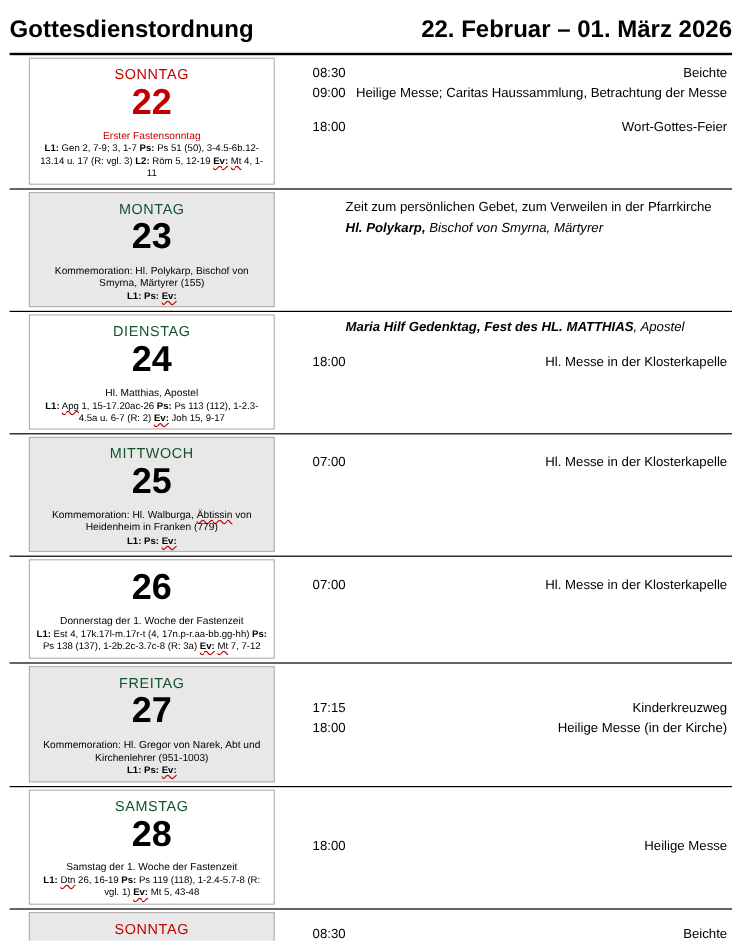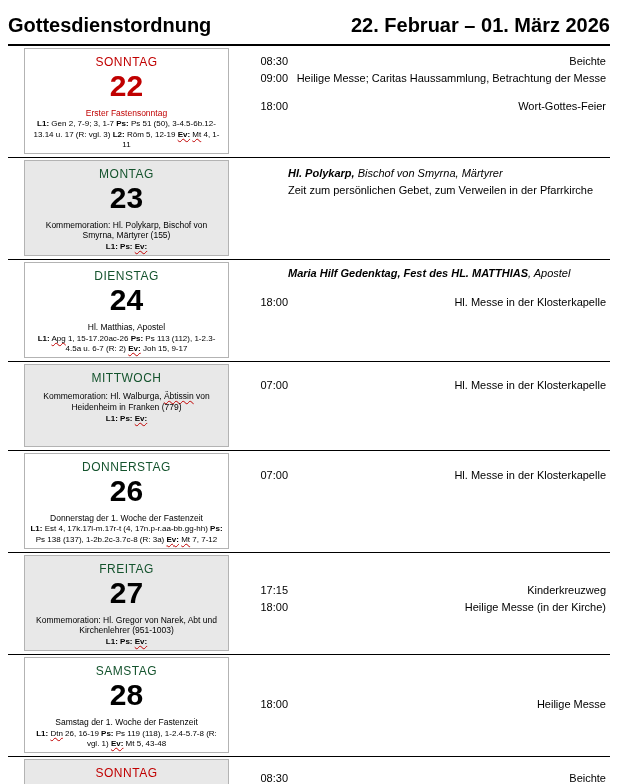--- a/index.html
+++ b/index.html
@@ -78,55 +78,55 @@
         </div>
       </section>
       <section class="row">
         <div class="day-cell shaded">
           <div class="weekday">MONTAG</div>
           <div class="daynum">23</div>
           <div class="subtitle"><span>Kommemoration: Hl. Polykarp, Bischof von Smyrna, Märtyrer (155)</span></div>
           <div class="readings"><span class="b">L1:</span><span> </span><span class="b">Ps:</span><span> </span><span class="b sq">Ev:</span></div>
         </div>
         <div class="events">
+          <div class="note"><span class="n">Zeit zum persönlichen Gebet, zum Verweilen in der Pfarrkirche</span></div>
           <div class="note"><span class="bi">Hl. Polykarp,</span><span class="i"> Bischof von Smyrna, Märtyrer</span></div>
-          <div class="note"><span class="n">Zeit zum persönlichen Gebet, zum Verweilen in der Pfarrkirche</span></div>
         </div>
       </section>
       <section class="row">
         <div class="day-cell">
           <div class="weekday">DIENSTAG</div>
           <div class="daynum">24</div>
           <div class="subtitle"><span>Hl. Matthias, Apostel</span></div>
           <div class="readings"><span class="b">L1:</span><span> </span><span class="sq">Apg</span><span> 1, 15-17.20ac-26 </span><span class="b">Ps:</span><span> Ps 113 (112), 1-2.3-4.5a u. 6-7 (R: 2) </span><span class="b sq">Ev:</span><span> Joh 15, 9-17</span></div>
         </div>
         <div class="events">
           <div class="note"><span class="bi">Maria Hilf Gedenktag, Fest des HL. MATTHIAS</span><span class="i">, Apostel</span></div>
           <div class="event gap">
             <span class="time">18:00</span>
             <span class="desc">Hl. Messe in der Klosterkapelle</span>
           </div>
         </div>
       </section>
       <section class="row">
         <div class="day-cell shaded">
           <div class="weekday">MITTWOCH</div>
+          <div class="daynum">25</div>
           <div class="subtitle"><span>Kommemoration: Hl. Walburga, </span><span class="sq">Äbtissin</span><span> von Heidenheim in Franken (779)</span></div>
           <div class="readings"><span class="b">L1:</span><span> </span><span class="b">Ps:</span><span> </span><span class="b sq">Ev:</span></div>
         </div>
         <div class="events">
           <div class="event">
             <span class="time">07:00</span>
             <span class="desc">Hl. Messe in der Klosterkapelle</span>
           </div>
         </div>
       </section>
       <section class="row">
         <div class="day-cell">
-          <div class="weekday">DONNERSTAG</div>
           <div class="daynum">26</div>
           <div class="subtitle"><span>Donnerstag der 1. Woche der Fastenzeit</span></div>
           <div class="readings"><span class="b">L1:</span><span> Est 4, 17k.17l-m.17r-t (4, 17n.p-r.aa-bb.gg-hh) </span><span class="b">Ps:</span><span> Ps 138 (137), 1-2b.2c-3.7c-8 (R: 3a) </span><span class="b sq">Ev:</span><span> </span><span class="sq">Mt</span><span> 7, 7-12</span></div>
         </div>
         <div class="events">
           <div class="event">
             <span class="time">07:00</span>
             <span class="desc">Hl. Messe in der Klosterkapelle</span>
           </div>
         </div>

